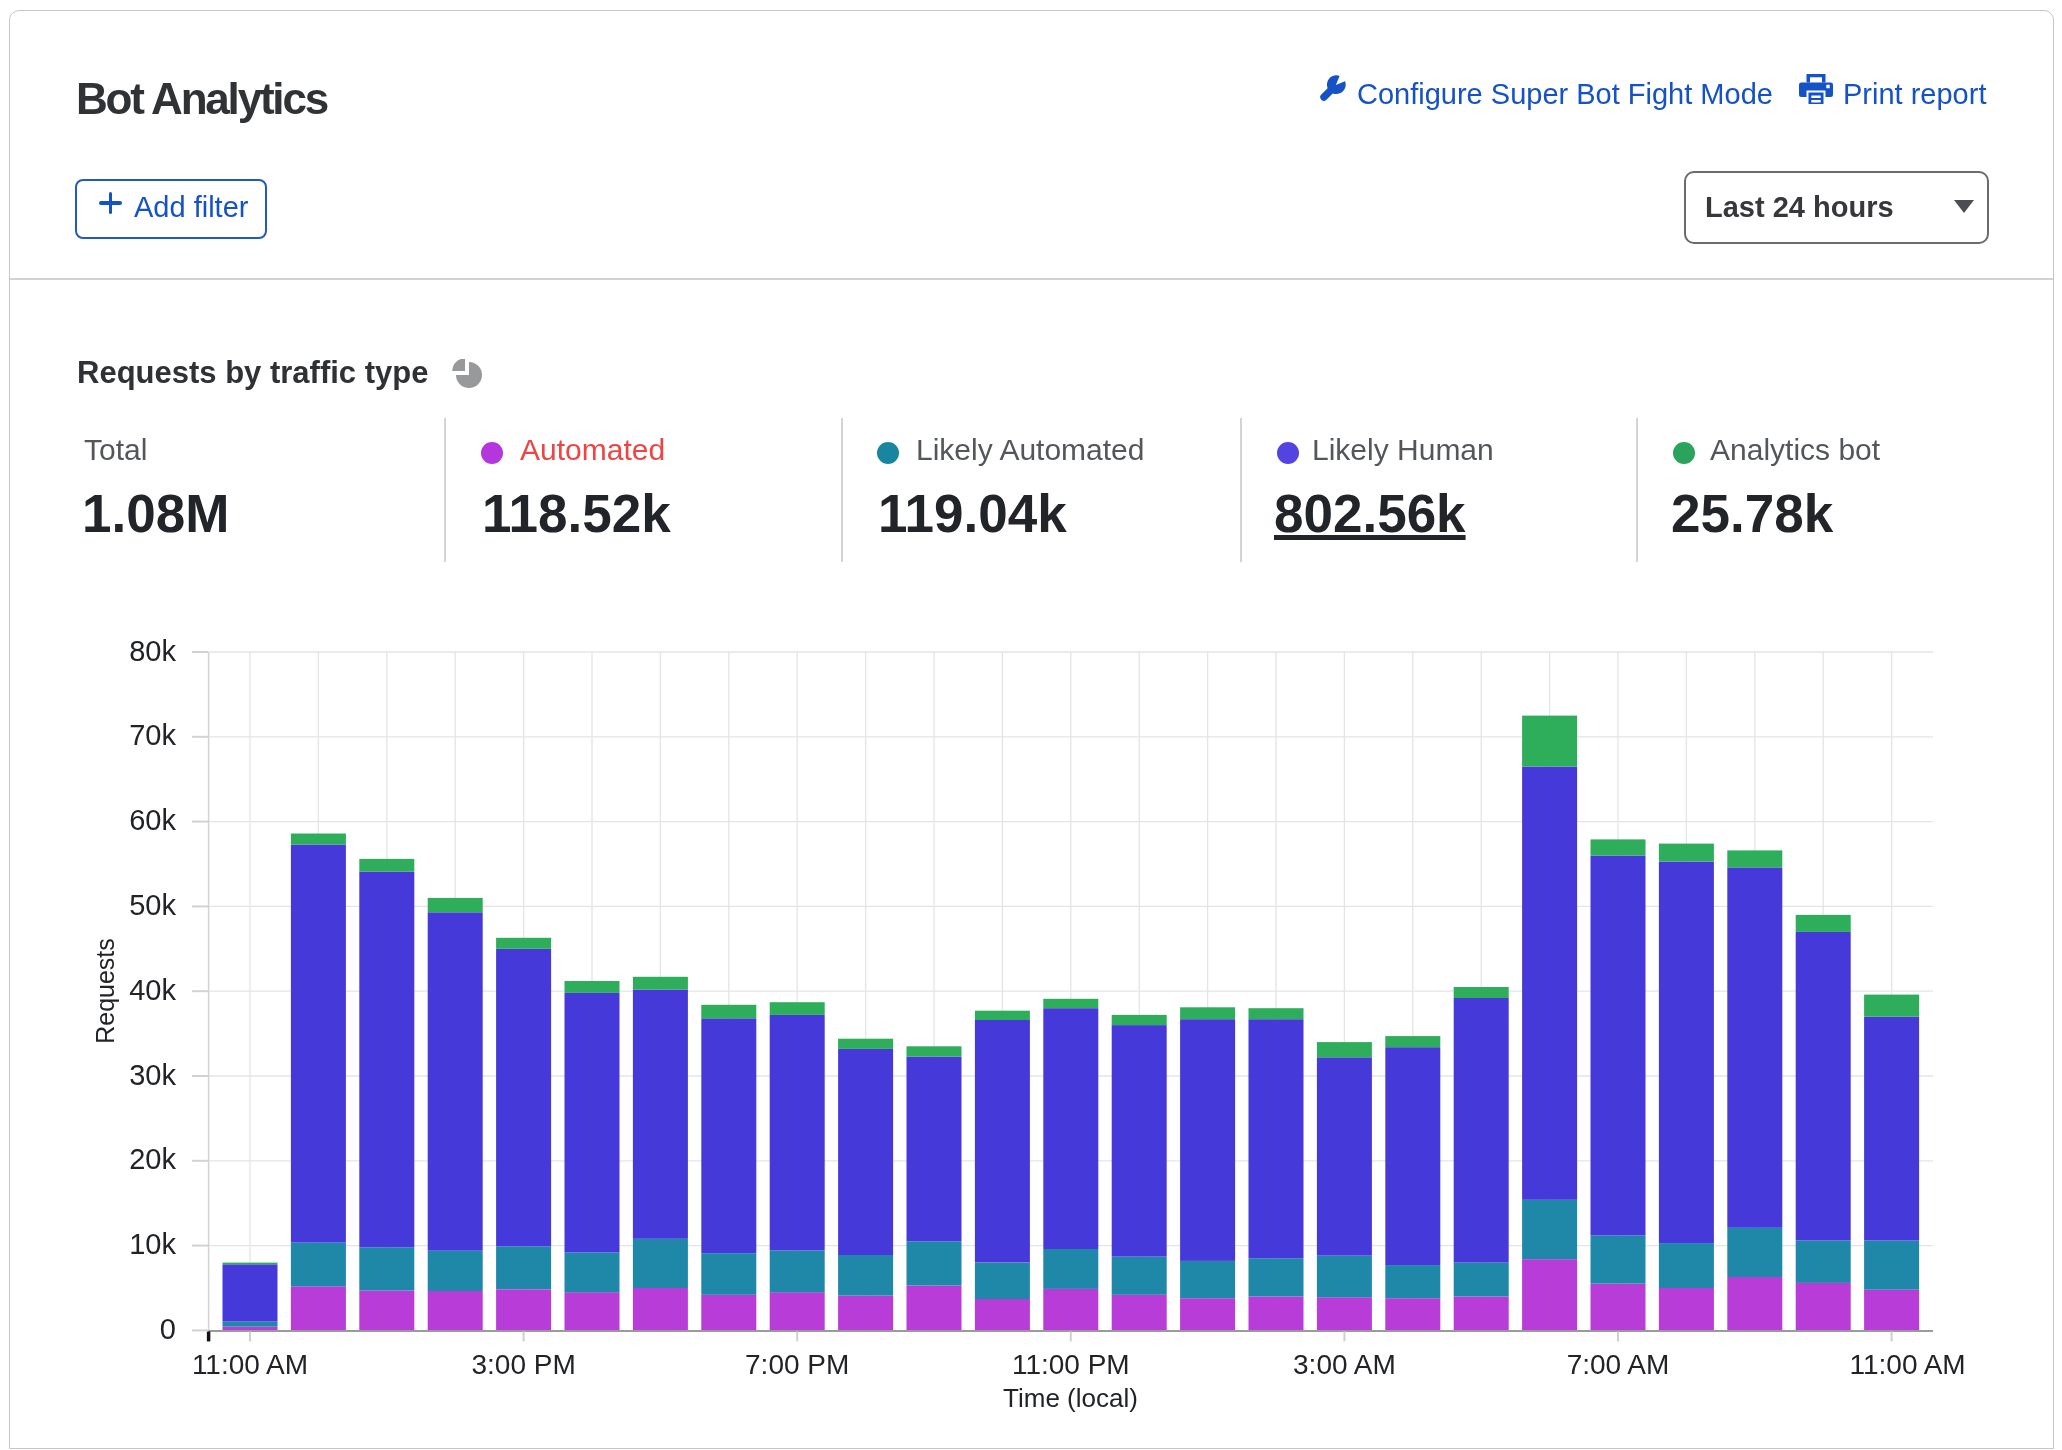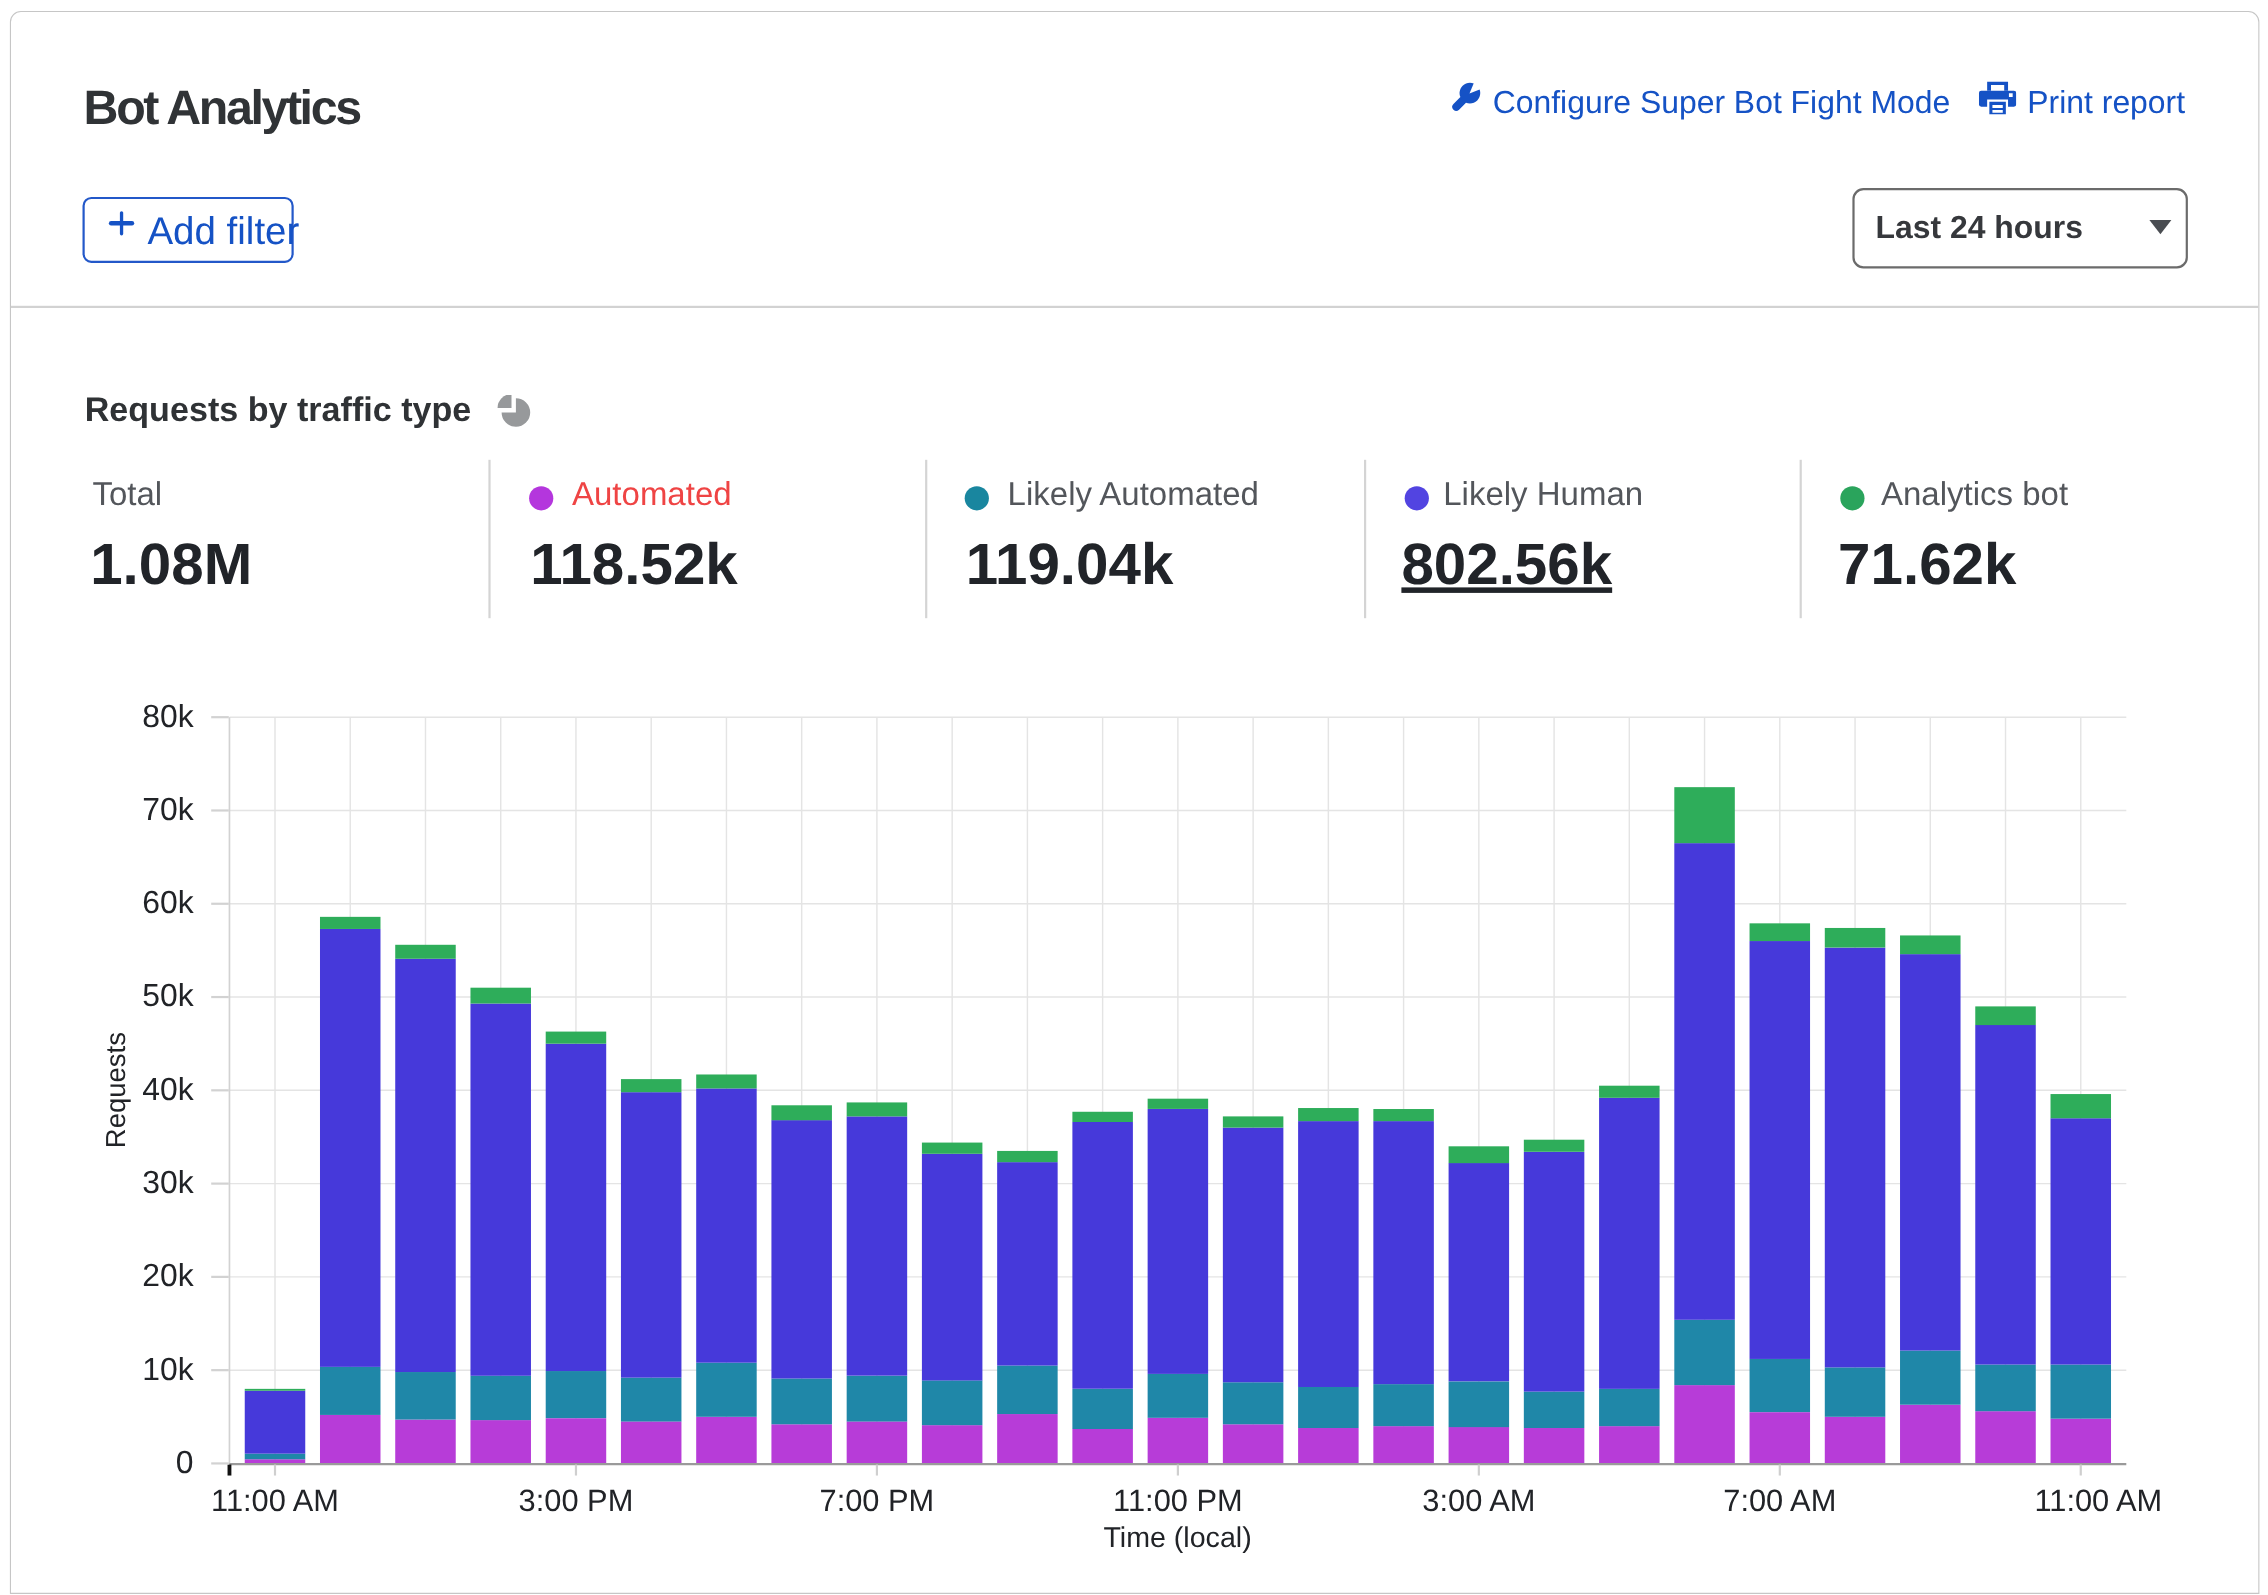--- a/index.html
+++ b/index.html
@@ -23,21 +23,21 @@
     <path d="M7.5 0 H26.5 V8.5 H23 V3.3 H11 V8.5 H7.5 Z"></path>
     <path d="M2.2 8.5 H31.8 a2.2 2.2 0 0 1 2.2 2.2 V20.8 a2.2 2.2 0 0 1 -2.2 2.2 H26.5 V16.5 H7.5 V23 H2.2 A2.2 2.2 0 0 1 0 20.8 V10.7 a2.2 2.2 0 0 1 2.2 -2.2 Z M27.3 10.8 h3.4 v3.4 h-3.4 Z" fill-rule="evenodd"></path>
     <path d="M9.5 18.5 H24.5 V30 H9.5 Z M12.3 21.5 v2.6 h9.4 v-2.6 Z M12.3 25.9 v2.6 h9.4 v-2.6 Z" fill-rule="evenodd"></path>
   </g>
 </svg>
   <div class="abs" style="left:1843px;top:80px;font-size:29px;color:#1552c5;line-height:1;">Print report</div>
 
   <div class="abs" style="left:75px;top:179px;width:192px;height:60px;border:2px solid #2358c9;border-radius:8px;"></div>
   <div class="abs" style="left:99px;top:201.3px;width:22.5px;height:3.6px;background:#1552c5;border-radius:2px;"></div>
   <div class="abs" style="left:108.5px;top:191.8px;width:3.6px;height:22.5px;background:#1552c5;border-radius:2px;"></div>
-  <div class="abs" style="left:134px;top:193px;font-size:35px;color:#1552c5;line-height:1;">Add filter</div>
+  <div class="abs" style="left:134px;top:193px;font-size:29px;color:#1552c5;line-height:1;">Add filter</div>
 
   <div class="abs" style="left:1684px;top:171px;width:305px;height:73px;border:2px solid #6b6b6b;border-radius:10px;"></div>
   <div class="abs" style="left:1705px;top:193px;font-size:29px;color:#36383c;line-height:1;font-weight:bold;">Last 24 hours</div>
   <div class="abs" style="left:1954px;top:200px;width:0;height:0;border-left:10.5px solid transparent;border-right:10.5px solid transparent;border-top:13px solid #4a4d52;"></div>
 
   <div class="abs" style="left:77px;top:357px;font-size:31px;font-weight:700;color:#2f3235;line-height:1;">Requests by traffic type</div>
   <svg class="abs" style="left:452px;top:359px;" width="31" height="31" viewBox="0 0 31 31">
   <path d="M17 16 L17 3 A13 13 0 1 1 4 16 Z" fill="#97999b"></path>
   <path d="M13 12 L13 -0.8 A13 13 0 0 0 0.2 12 Z" fill="#97999b"></path>
 </svg>
@@ -57,21 +57,21 @@
   <div class="abs" style="left:877px;top:442px;width:22px;height:22px;border-radius:50%;background:#19869f;"></div>
   <div class="abs" style="left:916px;top:435px;font-size:30px;color:#53565b;line-height:1;">Likely Automated</div>
   <div class="abs" style="left:878px;top:487px;font-size:53px;font-weight:700;color:#212429;line-height:1;">119.04k</div>
 
   <div class="abs" style="left:1277px;top:442px;width:22px;height:22px;border-radius:50%;background:#5244e1;"></div>
   <div class="abs" style="left:1312px;top:435px;font-size:30px;color:#53565b;line-height:1;">Likely Human</div>
   <div class="abs" style="left:1274px;top:487px;font-size:53px;font-weight:700;color:#212429;line-height:1;text-decoration:underline;">802.56k</div>
 
   <div class="abs" style="left:1673px;top:442px;width:22px;height:22px;border-radius:50%;background:#2aa45c;"></div>
   <div class="abs" style="left:1710px;top:435px;font-size:30px;color:#53565b;line-height:1;">Analytics bot</div>
-  <div class="abs" style="left:1671px;top:487px;font-size:53px;font-weight:700;color:#212429;line-height:1;">71.62k</div>
+  <div class="abs" style="left:1671px;top:487px;font-size:53px;font-weight:700;color:#212429;line-height:1;">25.78k</div>
 
   <svg width="2062" height="1450" viewBox="0 0 2062 1450" style="position:absolute;left:0;top:0;font-family:'Liberation Sans',sans-serif;">
 <line x1="208.6" y1="652.0" x2="1933.0" y2="652.0" stroke="#e4e4e4" stroke-width="1.3"></line>
 <line x1="208.6" y1="736.8" x2="1933.0" y2="736.8" stroke="#e4e4e4" stroke-width="1.3"></line>
 <line x1="208.6" y1="821.6" x2="1933.0" y2="821.6" stroke="#e4e4e4" stroke-width="1.3"></line>
 <line x1="208.6" y1="906.4" x2="1933.0" y2="906.4" stroke="#e4e4e4" stroke-width="1.3"></line>
 <line x1="208.6" y1="991.2" x2="1933.0" y2="991.2" stroke="#e4e4e4" stroke-width="1.3"></line>
 <line x1="208.6" y1="1076.0" x2="1933.0" y2="1076.0" stroke="#e4e4e4" stroke-width="1.3"></line>
 <line x1="208.6" y1="1160.8" x2="1933.0" y2="1160.8" stroke="#e4e4e4" stroke-width="1.3"></line>
 <line x1="208.6" y1="1245.6" x2="1933.0" y2="1245.6" stroke="#e4e4e4" stroke-width="1.3"></line>

